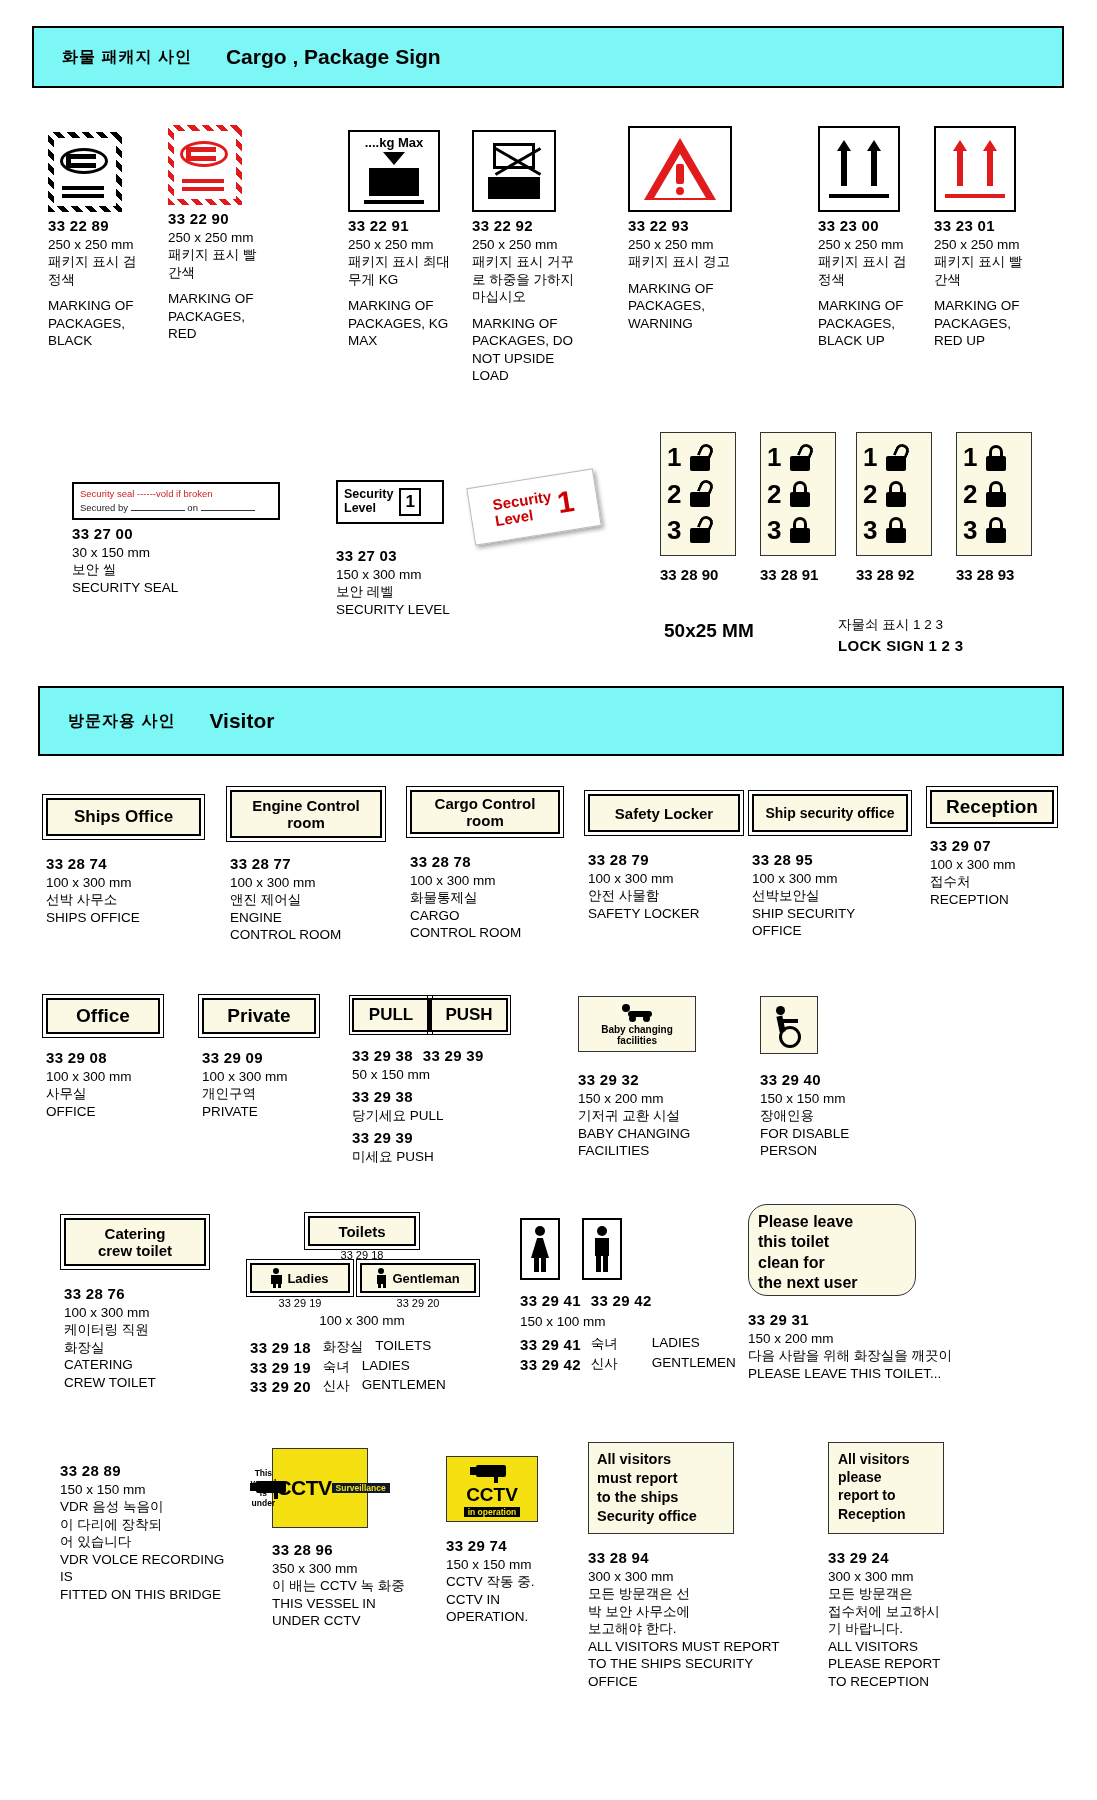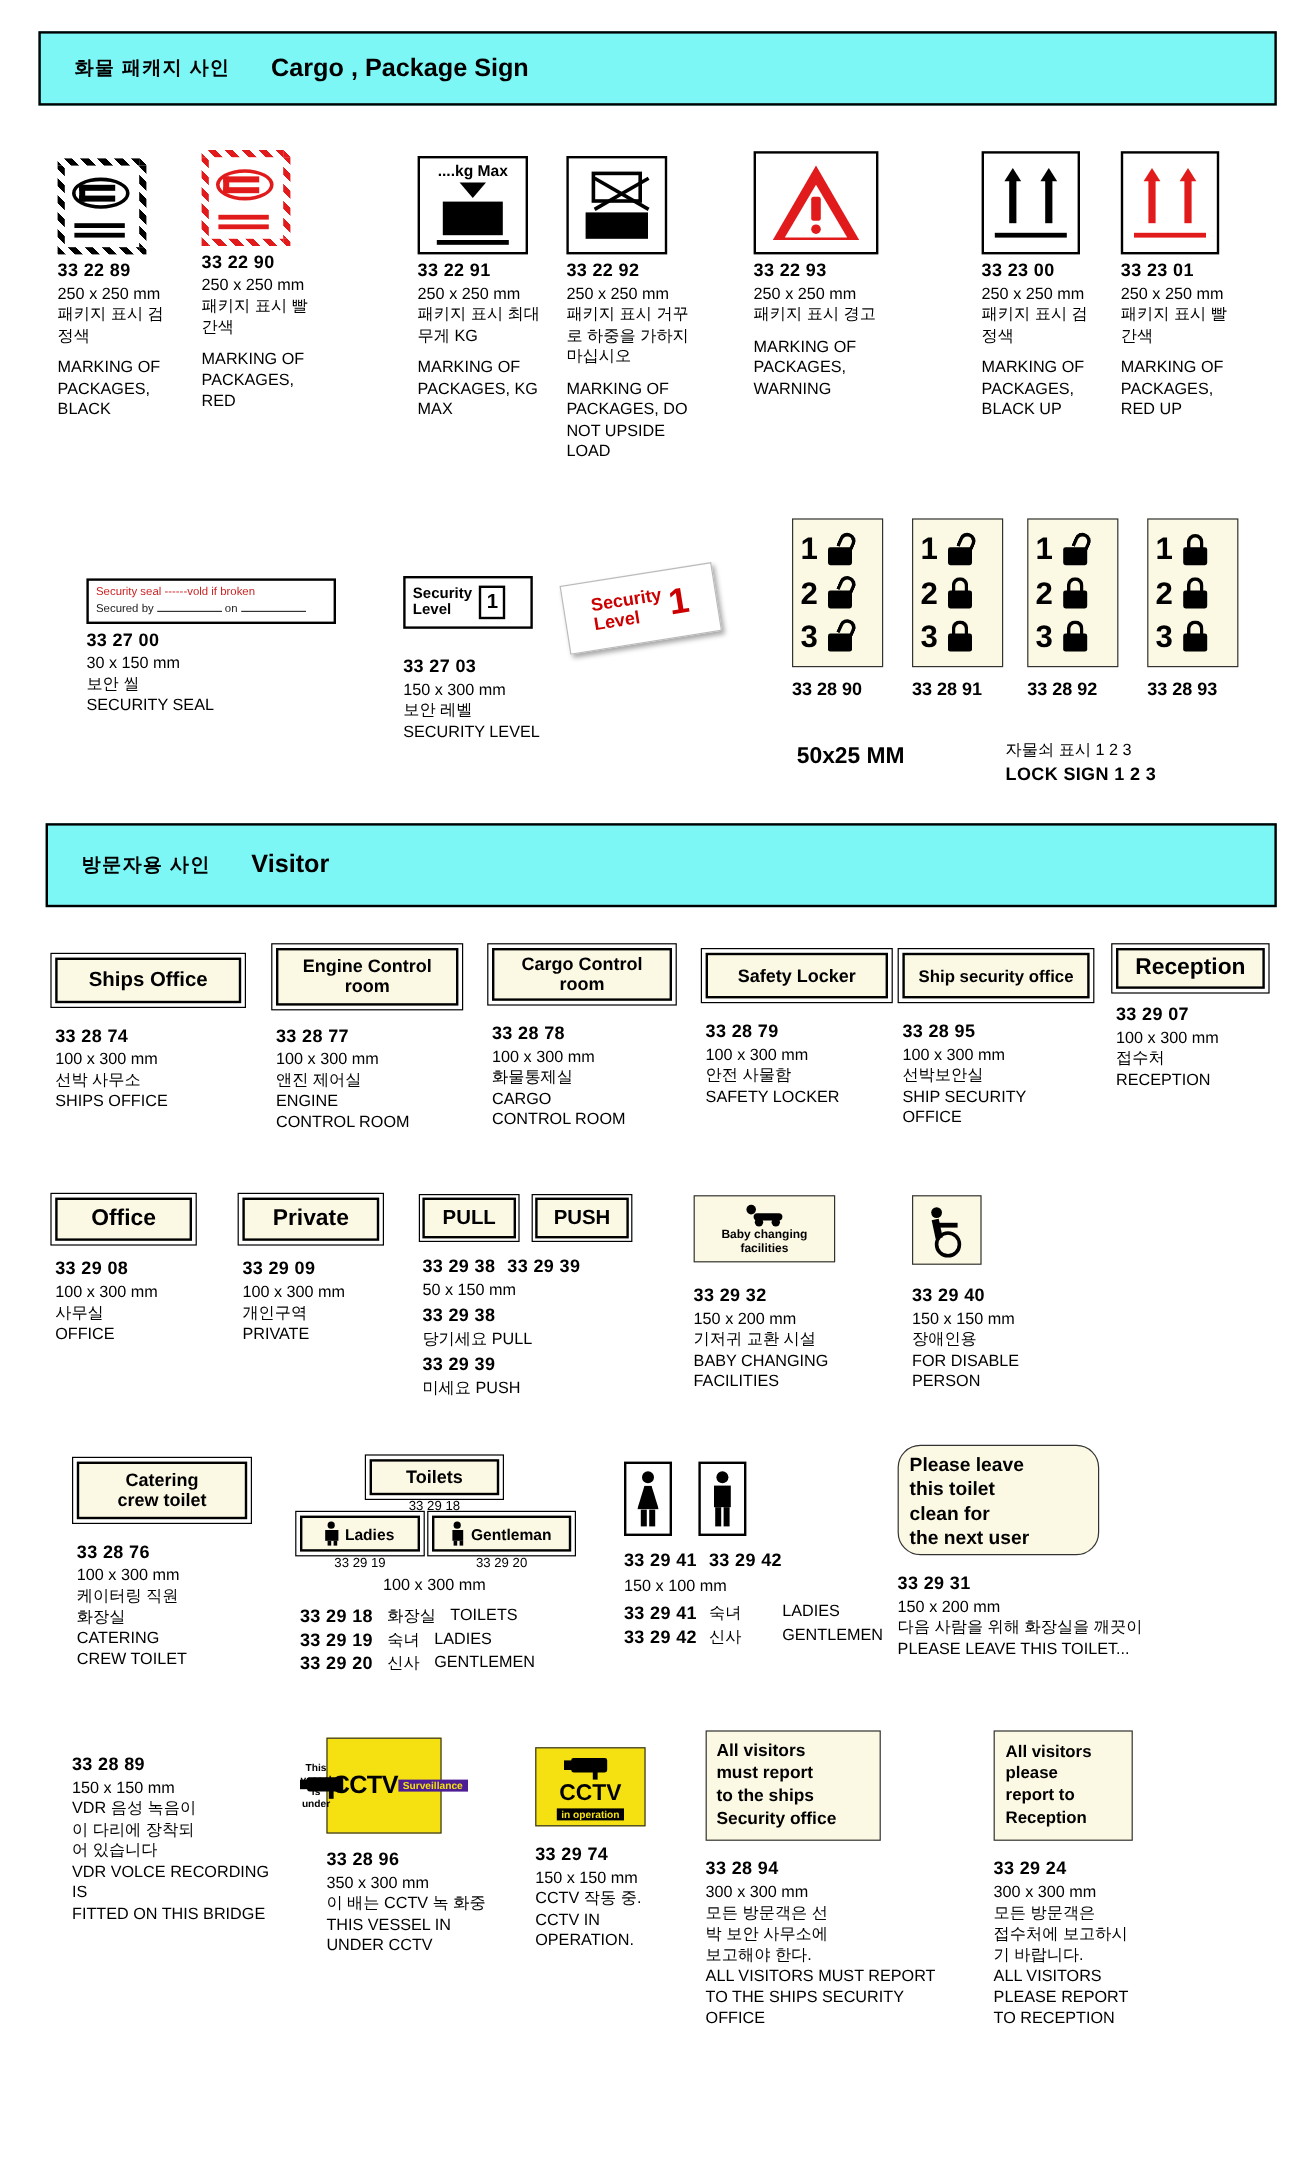--- a/index.html
+++ b/index.html
@@ -171,21 +171,21 @@
   
   .sign {
     border: 2px solid #000; background:#fbf8e3; display:flex; align-items:center;
     justify-content:center; text-align:center; font-weight:bold; padding: 3px 8px;
     outline: 1px solid #000; outline-offset: 3px;
   }
   .sign.s1 { font-size: 17px; }
   .sign.s2 { font-size: 15px; }
   .sign.s3 { font-size: 19px; }
 
-  .pullpush { display:flex; gap: 16px; }
+  .pullpush { display:flex; gap: 0; }
   .pp {
     width: 78px; height: 34px; border:2px solid #000; background:#fbf8e3;
     display:flex; align-items:center; justify-content:center; font-weight:bold; font-size:17px;
     outline: 1px solid #000; outline-offset: 2px;
   }
 
   .babybox {
     width: 118px; height: 56px; border:1px solid #333; background:#fbf8e3;
     display:flex; flex-direction:column; align-items:center; justify-content:center;
   }
@@ -232,21 +232,21 @@
   .mic .st { position:absolute; left:15px; top:11px; width:38px;height:6px;background:#000; border-radius:2px;}
   .vdrbox .v { font-size: 14px; font-weight: bold; }
   .vdrbox .sm { font-size: 9.5px; font-weight:bold; text-align:center; line-height:1.25; }
 
   .cctv1 {
     width: 96px; height: 80px; border:1px solid #333; background:#f5e111;
     display:flex; flex-direction:row; align-items:center; justify-content:center;
   }
   .cctv1 .tp { font-size: 8.5px; font-weight:bold; text-align:center; line-height:1.2; }
   .cctv1 .big { font-size: 21px; font-weight:bold; letter-spacing:-0.5px; }
-  .cctv1 .bt { font-size: 8.5px; font-weight:bold; background:#4c1d95; color:#f5e111; padding:0 4px; }
+  .cctv1 .bt { font-size: 8.5px; font-weight:bold; background:#0f172a; color:#f5e111; padding:0 4px; }
   .cam { position:relative; width: 44px; height: 22px; }
   .cam .bd { position:absolute; left:6px; top:4px; width:30px;height:12px;background:#000;border-radius:2px; }
   .cam .ln { position:absolute; left:0; top:6px; width:8px;height:8px;background:#000; }
   .cam .mt { position:absolute; left:24px; top:15px; width:4px;height:7px;background:#000; }
 
   .cctv2 {
     width: 92px; height: 66px; border:1px solid #333; background:#f5e111;
     display:flex; flex-direction:column; align-items:center; justify-content:center; gap:1px;
   }
   .cctv2 .big { font-size: 19px; font-weight:bold; }

